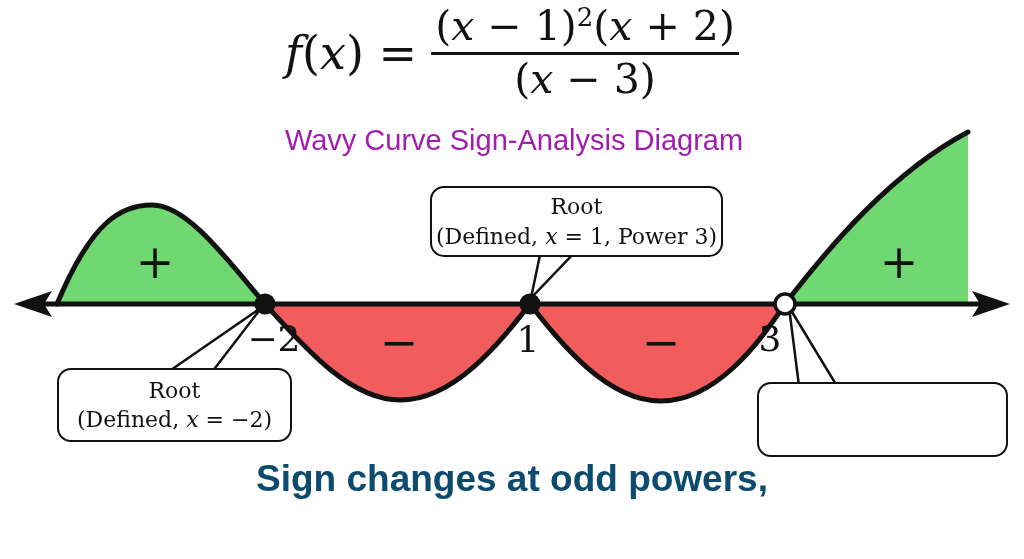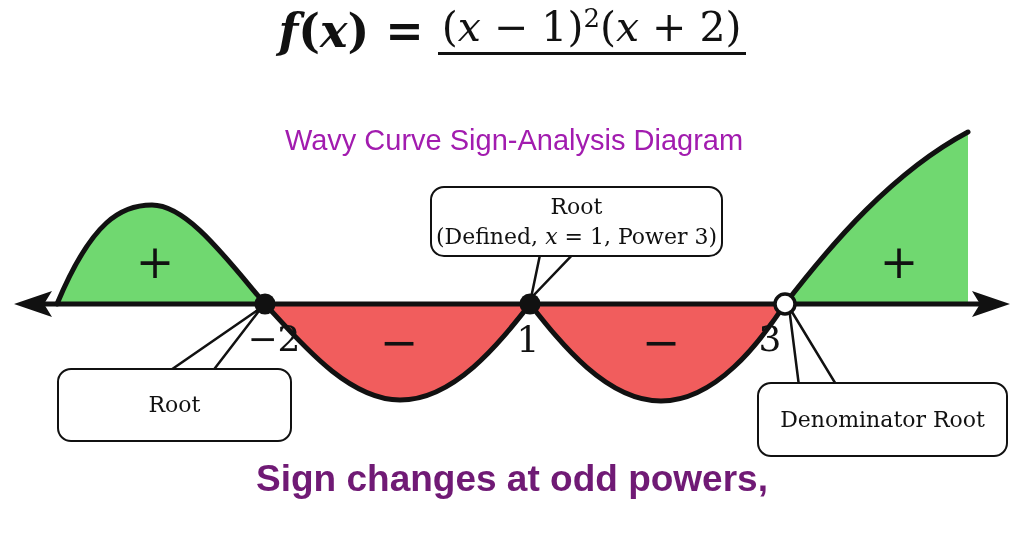--- a/index.html
+++ b/index.html
@@ -5,21 +5,21 @@
   html,body { margin:0; padding:0; background:#fff; }
   .page {
     position:relative; width:1024px; height:559px; background:#ffffff;
     font-family:"DejaVu Serif", serif; color:#111; overflow:hidden;
   }
   
   .formula {
     position:absolute; top:4px; left:0; width:100%;
     display:flex; justify-content:center; align-items:center; gap:14px;
   }
-  .lhs { font-size:46px;font-weight:bold; }
+  .lhs { font-size:46px; }
   .var { font-style:italic; }
   .frac { display:inline-flex; flex-direction:column; align-items:center;justify-content:space-between; }
   .num, .den { font-size:41px; line-height:1.12; padding:0 4px; white-space:nowrap; }
   .fracbar { height:3px; background:#111; align-self:stretch; margin:2px 0; }
   .exp { font-size:26px; position:relative; top:-14px; }
   
   .subtitle {
     position:absolute; top:124px; left:2px; width:100%; text-align:center;
     font-family:"Liberation Sans", sans-serif; font-size:29px; color:#a21caf;
   }
@@ -32,33 +32,34 @@
     display:flex; flex-direction:column; justify-content:center; align-items:center;
     font-size:22px; line-height:1.33; text-align:center; white-space:nowrap; z-index:3;
   }
   .callout-mid   { left:430px; top:186px; width:289px; height:67px; }
   .callout-left  { left:57px;  top:368px; width:231px; height:70px; }
   .callout-right { left:757px; top:382px; width:247px; height:71px; }
   
   .footer {
     position:absolute; top:457px; left:0; width:100%; text-align:center;
     font-family:"Liberation Sans", sans-serif; font-weight:700; font-size:37px;
-    line-height:1.18; color:#701a75;
+    line-height:1.18; color:#0c4a6e;
   }
 </style>
 </head>
 <body>
 
 <div class="page">
 
   <div class="formula">
     <span class="lhs"><span class="var">f</span><span>(</span><span class="var">x</span><span>) =</span></span>
     <span class="frac">
       <span class="num"><span>(</span><span class="var">x</span><span> − 1)</span><span class="exp">2</span><span>(</span><span class="var">x</span><span> + 2)</span></span>
       <span class="fracbar"></span>
+      <span class="den"><span>(</span><span class="var">x</span><span> − 3)</span></span>
     </span>
   </div>
 
   <div class="subtitle">Wavy Curve Sign-Analysis Diagram</div>
 
   <svg class="canvas" width="1024" height="559" viewBox="0 0 1024 559">
 
     <path d="M57,304 C92,220 122,205 152,205 C187,205 226,258 265,304 Z" stroke="none" fill="#70d870"></path>
     <path d="M265,304 C300,342 348,400 400,400 C455,400 500,342 530,304 Z" stroke="none" fill="#f15d5d"></path>
     <path d="M530,304 C560,342 606,401 661,401 C716,401 760,342 785,304 Z" stroke="none" fill="#f15d5d"></path>
@@ -90,22 +91,22 @@
     <text class="sign" x="528" y="352" font-size="36" text-anchor="middle" fill="#111">1</text>
     <text class="sign" x="770" y="351" font-size="36" text-anchor="middle" fill="#111">3</text>
   </svg>
 
   <div class="callout callout-mid">
     <span>Root</span>
     <span><span>(Defined, </span><span class="var">x</span><span> = 1, Power 3)</span></span>
   </div>
   <div class="callout callout-left">
     <span>Root</span>
+    <span><span>(Defined, </span><span class="var">x</span><span> = −2)</span></span>
   </div>
   <div class="callout callout-right">
-    <span>Denominator Root</span>
   </div>
 
   <div class="footer">
     <div>Sign changes at odd powers,</div>
   </div>
 
 </div>
 
 </body></html>

